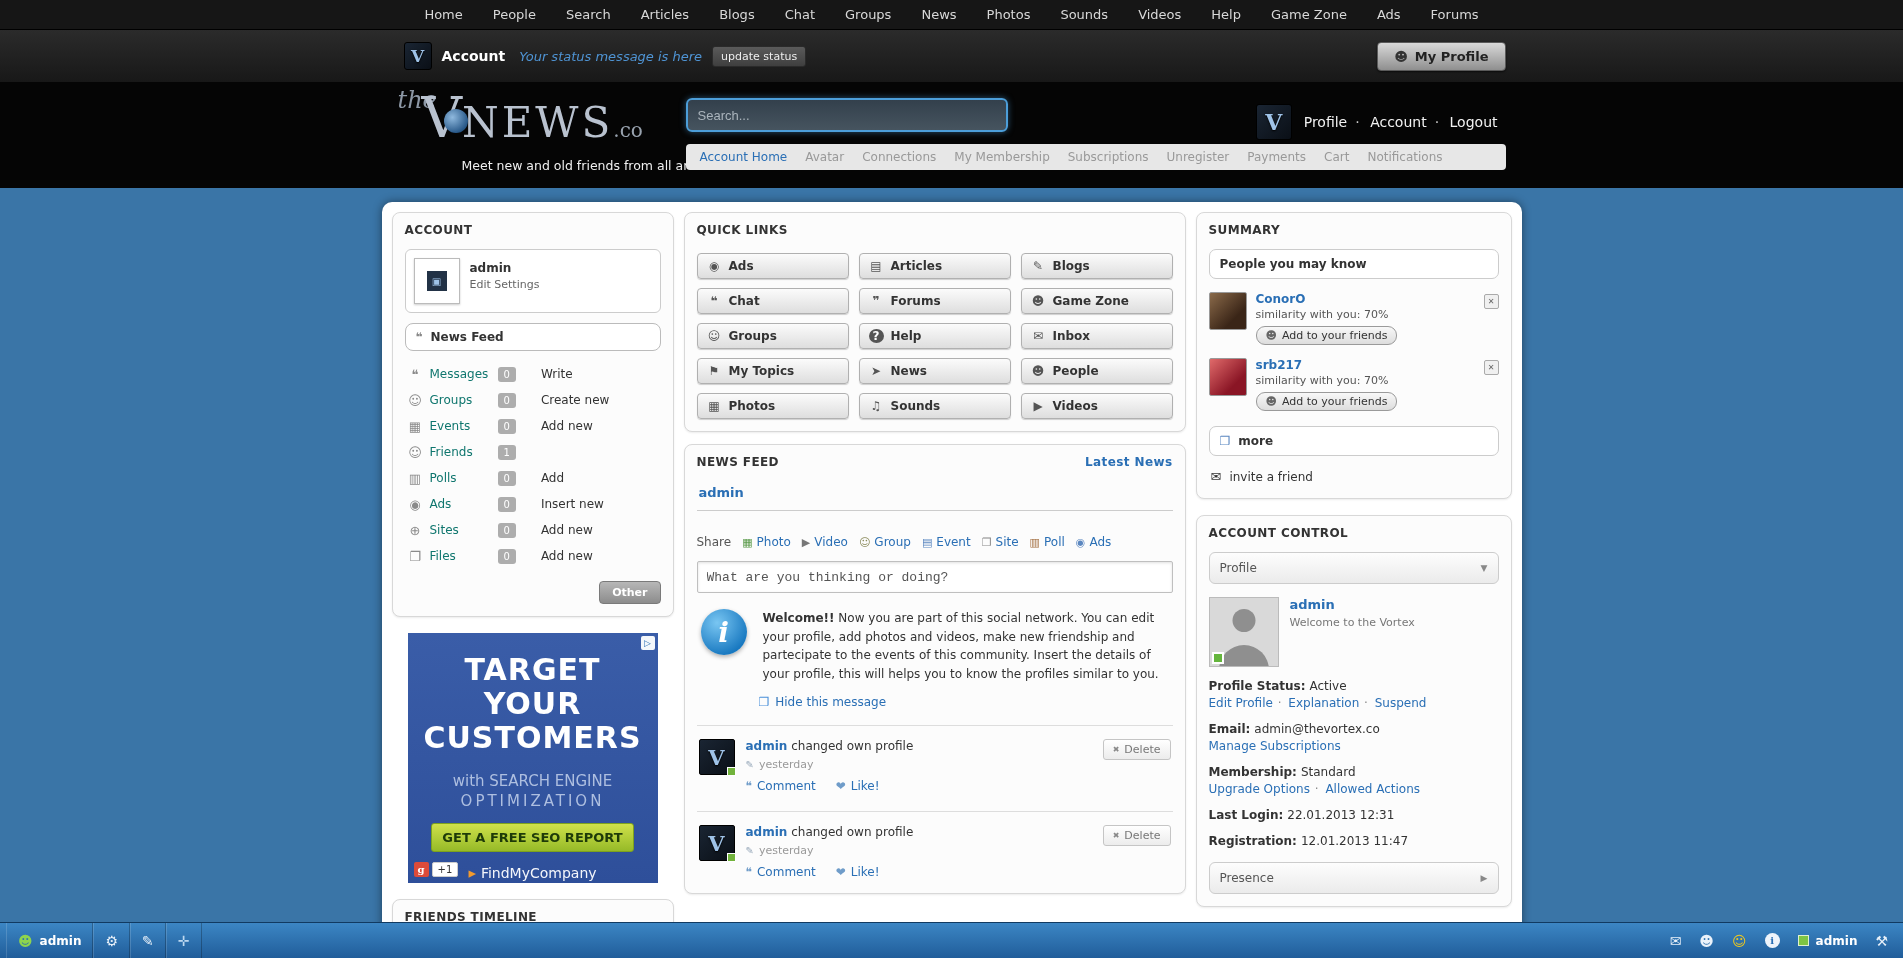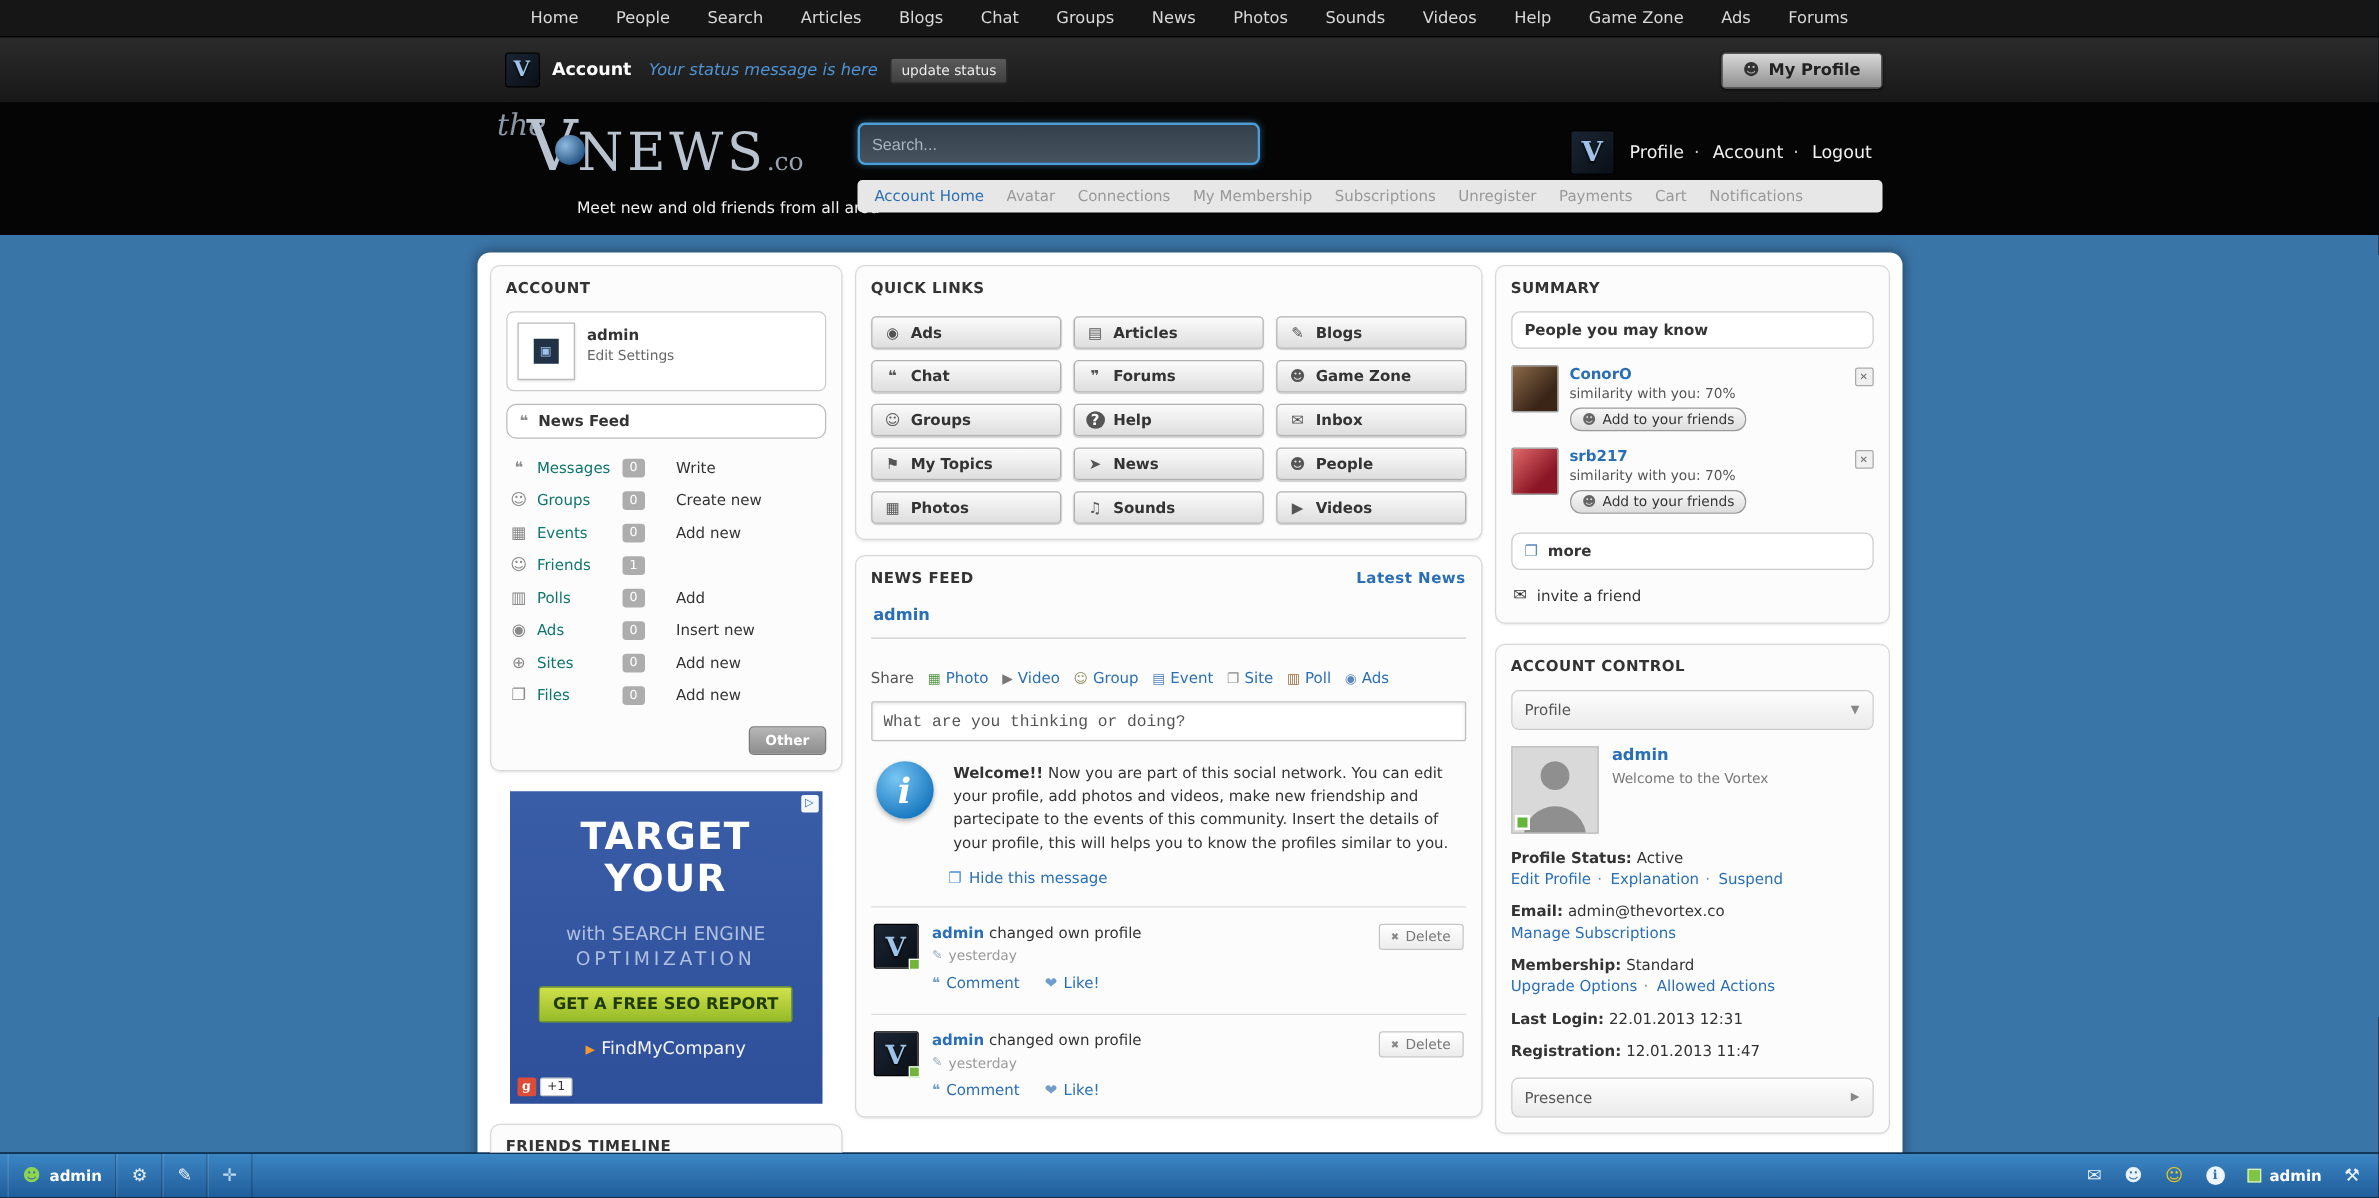--- a/index.html
+++ b/index.html
@@ -316,20 +316,21 @@
             </div>
           </div>
           <button class="other-btn">Other</button>
         </div>
       </div>
 
       <div class="ad">
         <div class="adchoices">▷</div>
         <div class="ad-h first">TARGET</div>
         <div class="ad-h">YOUR</div>
+        <div class="ad-h">CUSTOMERS</div>
         <div class="ad-gap"></div>
         <div class="ad-sub">with SEARCH ENGINE</div>
         <div class="ad-sub sp">OPTIMIZATION</div>
         <a class="ad-cta">GET A FREE SEO REPORT</a>
         <div class="ad-brand">
           <span class="flame">▸</span>
           <span>FindMyCompany</span>
         </div>
         <div class="plusone">
           <span class="g">g</span>

